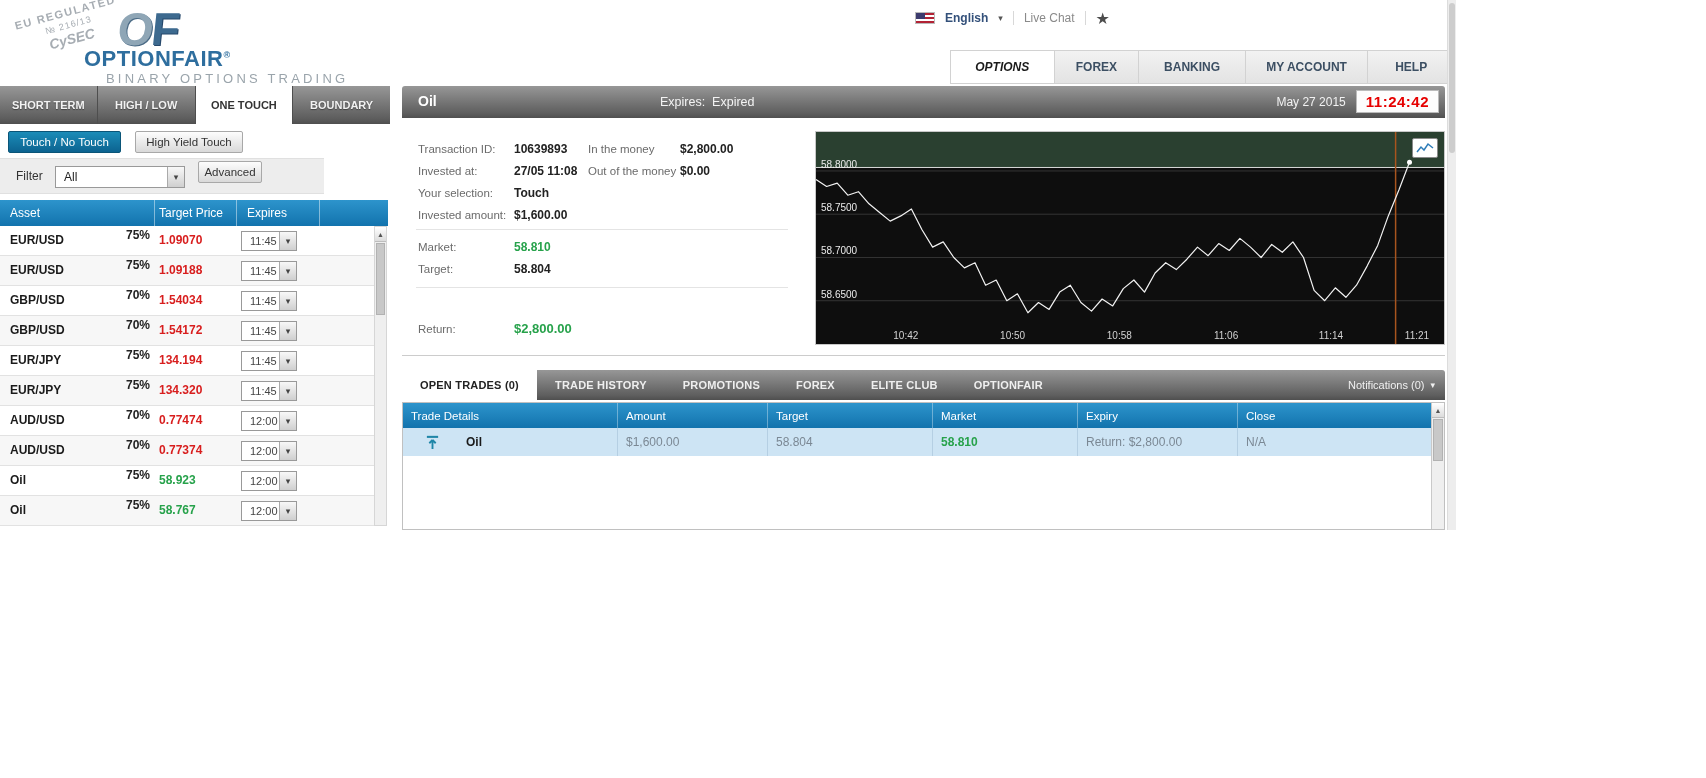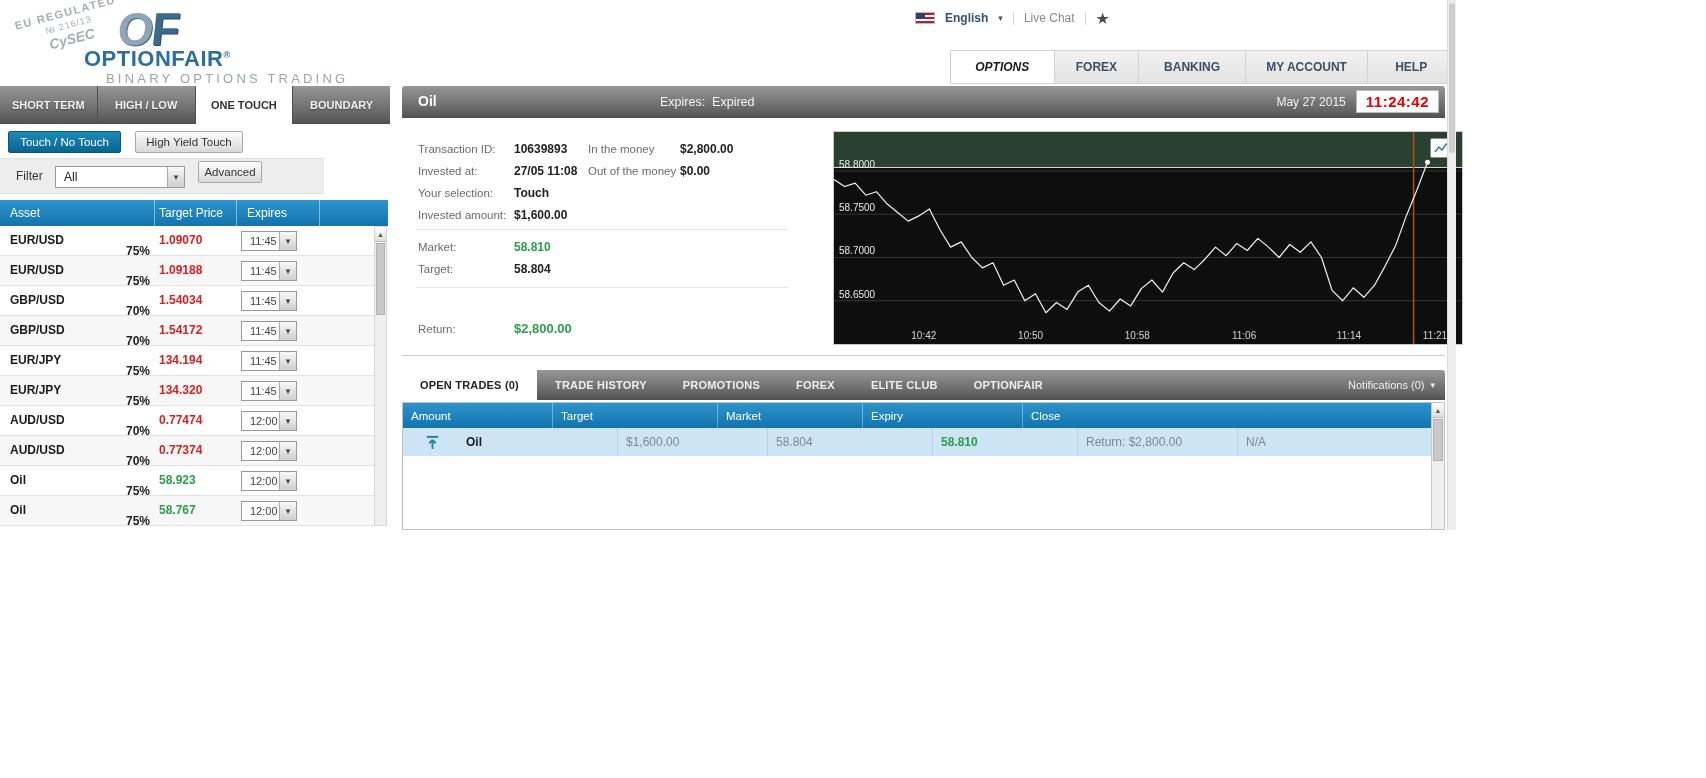--- a/index.html
+++ b/index.html
@@ -61,21 +61,21 @@
   .asset-head .hc { display:flex; align-items:center; padding-left:10px; border-right:1px solid rgba(255,255,255,.45); }
   .hc-asset { width:155px; }
   .hc-target { width:82px; padding-left:4px !important; }
   .hc-exp { width:83px; }
   .hc-rest { flex:1; border-right:none !important; }
 
   .asset-rows { position:absolute; left:0; top:140px; width:374px; height:300px; }
   .arow { position:relative; height:30px; border-bottom:1px solid #e2e2e2; background:#fff; }
   .arow:nth-child(even) { background:#f7f7f7; }
   .a-name { position:absolute; left:10px; top:7px; font-size:12px; font-weight:bold; color:#1a1a1a; }
-  .a-pct { position:absolute; left:95px; top:18px; width:55px; text-align:right; font-size:12px; font-weight:bold; color:#222; }
+  .a-pct { position:absolute; left:95px; top:2px; width:55px; text-align:right; font-size:12px; font-weight:bold; color:#222; }
   .a-price { position:absolute; left:159px; top:7px; font-size:12px; font-weight:600; }
   .a-price.down { color:#d81e1e; }
   .a-price.up { color:#27a24b; }
   .exp-select { left:241px; top:5px; width:56px; height:20px; }
   .exp-select .val { font-size:11px; color:#444; }
 
   .scrollbar { background:#efefef; border:1px solid #d6d6d6; }
   .sb-arrow { display:flex; align-items:center; justify-content:center; height:15px; background:linear-gradient(#fff,#dcdcdc); border-bottom:1px solid #bdbdbd; font-size:7px; color:#555; }
   .sb-thumb { background:#c8c8c8; border:1px solid #b2b2b2; margin:1px; }
 
@@ -90,21 +90,21 @@
   .mt-date { font-size:12px; color:#f2f2f2; }
   .clock { background:#fdfdfd; border:1px solid #bbb; color:#e60000; font-size:15px; font-weight:bold; letter-spacing:.5px; padding:2px 9px; }
 
   .trade-content { position:absolute; left:0; top:32px; width:1043px; height:238px; background:#fff; border-bottom:1px solid #ccc; }
   .dl { position:absolute; font-size:11.5px; color:#6b6b6b; }
   .dv { position:absolute; font-size:12px; font-weight:bold; color:#222; }
   .dv.green { color:#27a24b; }
   .dv.return { font-size:13px; }
   .dsep { position:absolute; left:14px; width:372px; height:1px; background:#e4e4e4; }
 
-  .chart-box { position:absolute; left:431px; top:13px; width:630px; height:214px; background:#a16207; border:1px solid #c8c8c8; }
+  .chart-box { position:absolute; left:413px; top:13px; width:630px; height:214px; background:#a16207; border:1px solid #c8c8c8; }
   .chart-box svg { display:block; }
   .chart-type-btn { position:absolute; top:6px; right:6px; width:26px; height:20px; background:#fff; border:1px solid #8a8a8a; border-radius:2px; display:flex; align-items:center; justify-content:center; }
 
   
   .bottom-block { position:absolute; left:0; top:284px; width:1188px; height:160px; }
   .bt-tabs { position:absolute; left:0; top:0; width:1043px; height:30px; border-radius:3px 3px 0 0; display:flex; align-items:stretch; }
   .bt-tab { display:flex; align-items:center; padding:0 18px; font-size:11px; font-weight:bold; color:#efefef; letter-spacing:.2px; }
   .bt-tab.active { background:#fff; color:#222; }
   .notif { position:absolute; right:10px; top:0; height:30px; display:flex; align-items:center; gap:6px; font-size:11px; color:#f0f0f0; }
 
@@ -380,20 +380,21 @@
         <div class="bt-tab">ELITE CLUB</div>
         <div class="bt-tab">OPTIONFAIR</div>
         <div class="notif">
           <span>Notifications (0)</span>
           <span class="mini-arrow" style="color:#f0f0f0">▾</span>
         </div>
       </div>
 
       <div class="trades-wrap">
         <div class="t-head">
+          <div class="tc tc-details">Trade Details</div>
           <div class="tc tc-amount">Amount</div>
           <div class="tc tc-target">Target</div>
           <div class="tc tc-market">Market</div>
           <div class="tc tc-expiry">Expiry</div>
           <div class="tc tc-close">Close</div>
         </div>
         <div class="t-row">
           <div class="tc tc-details">
             <span class="touch-ic">
               <svg width="15" height="15" viewBox="0 0 16 16">

